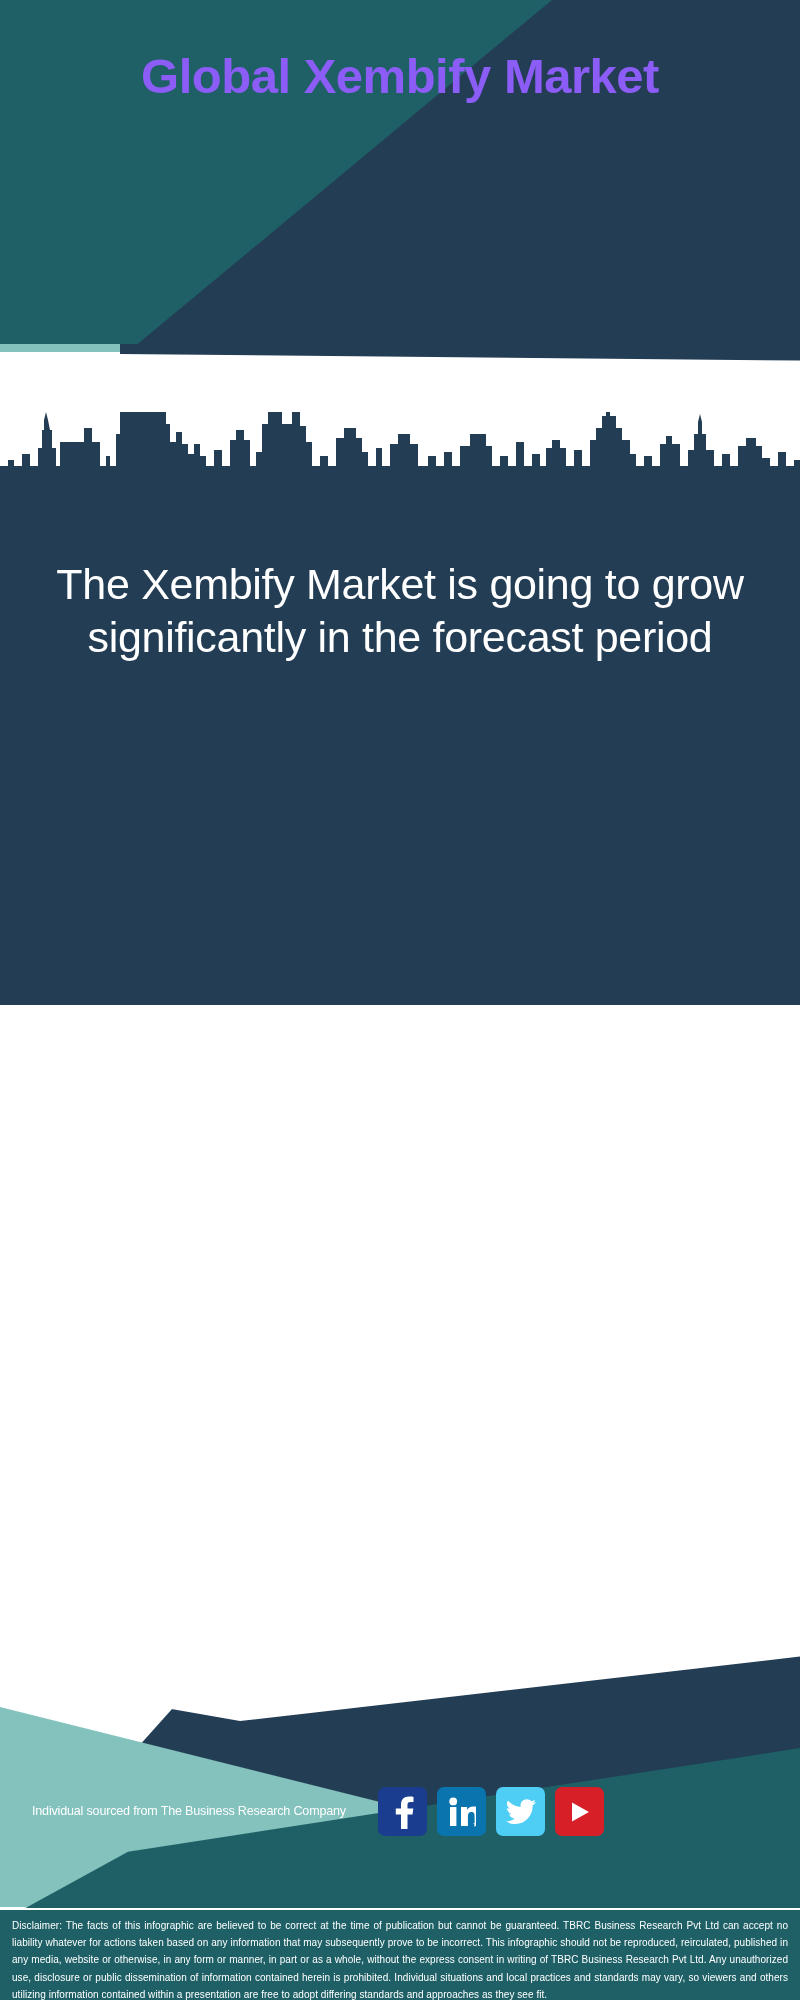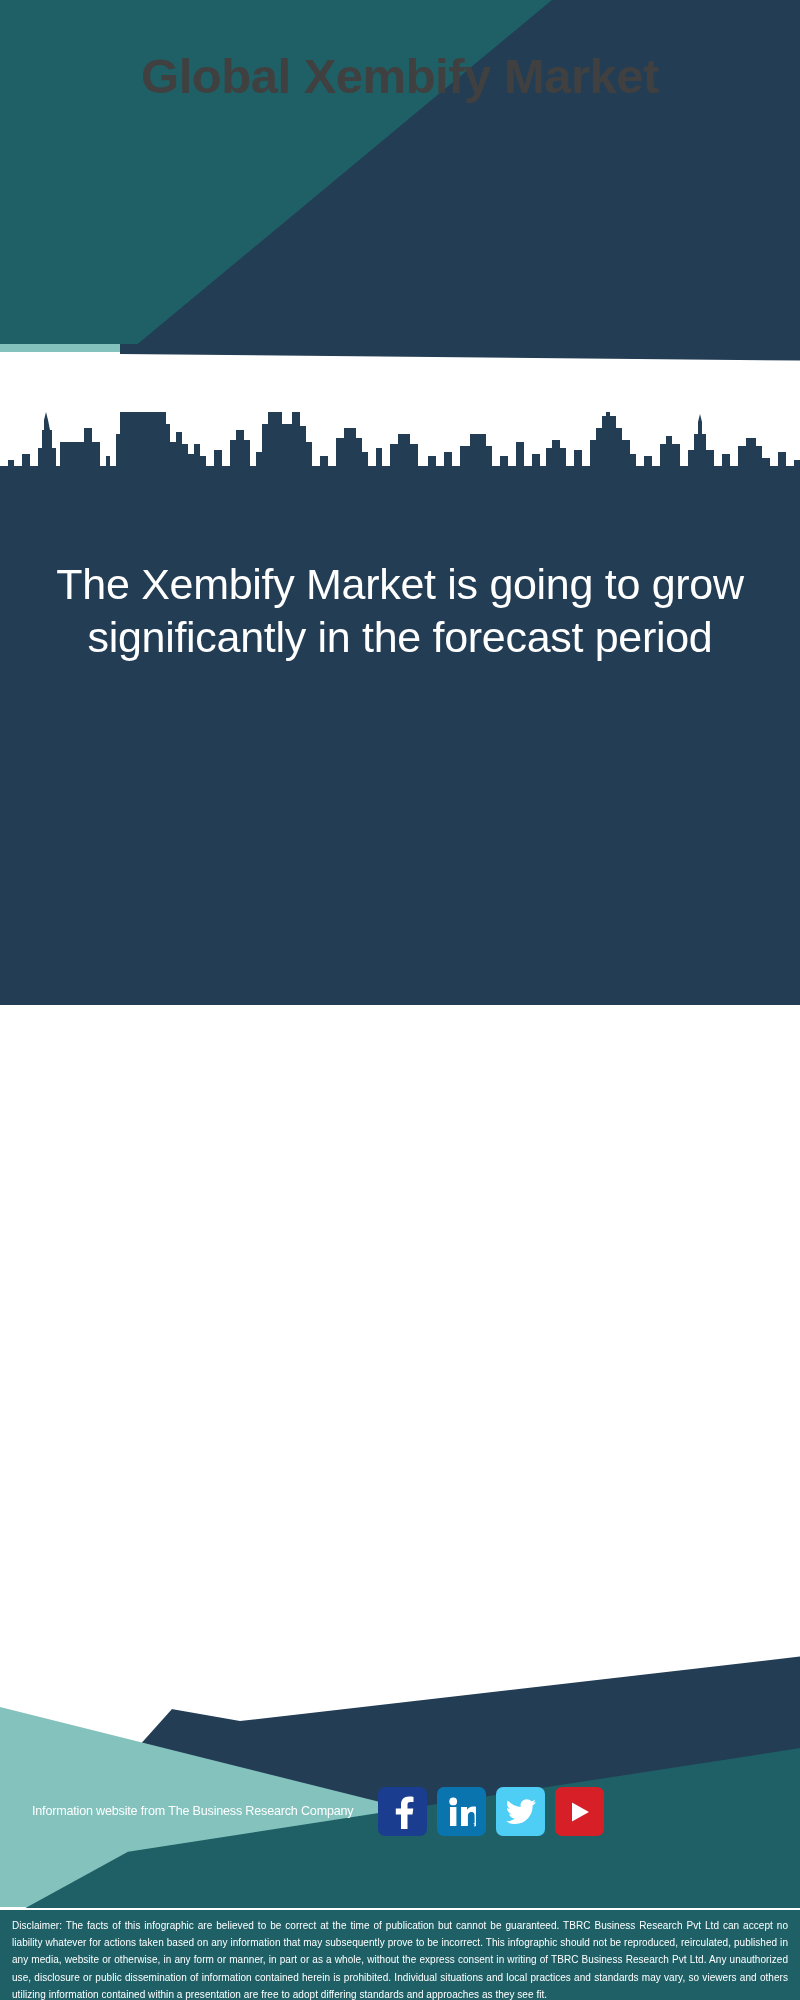--- a/index.html
+++ b/index.html
@@ -26,21 +26,21 @@
     background:#1e6066;
   }
   .header-navy-diag {
     position:absolute; inset:0;
     background:#233d54;
     clip-path: polygon(100% 0, 100% 100%, 16% 100%, 69% 0);
   }
   .header-title {
     position:absolute; left:0; top:0; width:800px; height:352px;
     display:flex; align-items:center; justify-content:center;
-    color:#404040;
+    color:#8b5cf6;
     font-size:49px; font-weight:bold;
     letter-spacing:-0.5px;
     text-align:center;
     padding-bottom:200px;
   }
 
   
   .header-mint-wedge {
     position:absolute; left:0; top:344px; width:240px; height:68px;
     background:#83c2bd;
@@ -218,21 +218,21 @@
   </div>
 
   <div class="footer-wrap">
     <div class="f-navy"></div>
     <div class="f-mint"></div>
     <div class="f-teal"></div>
     <div class="f-white-wedge"></div>
   </div>
 
   <div class="footer-credit">
-    <div>Information website from The Business Research Company</div>
+    <div>Individual sourced from The Business Research Company</div>
   </div>
 
   <div class="social-row">
     <a class="social-btn sb-fb">
       <svg width="26" height="34" viewBox="0 0 26 34" aria-hidden="true">
         <path fill="#ffffff" d="M17.5 34V19.4h5l0.8-5.8h-5.8V9.9c0-1.7 0.5-2.8 2.9-2.8h3.1V1.9C22.9 1.8 21 1.6 18.8 1.6c-4.6 0-7.8 2.8-7.8 8v4h-5.2v5.8h5.2V34H17.5z"></path>
       </svg>
     </a>
     <a class="social-btn sb-li">
       <svg width="28" height="30" viewBox="0 0 28 30" aria-hidden="true">

